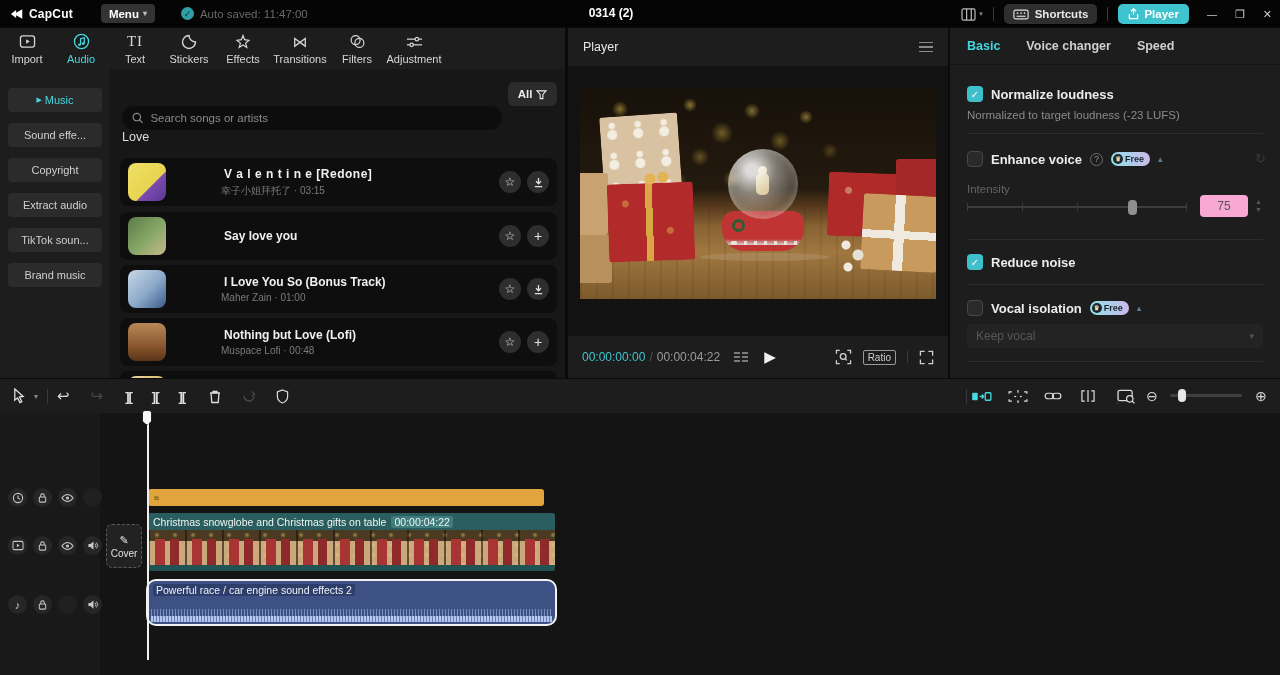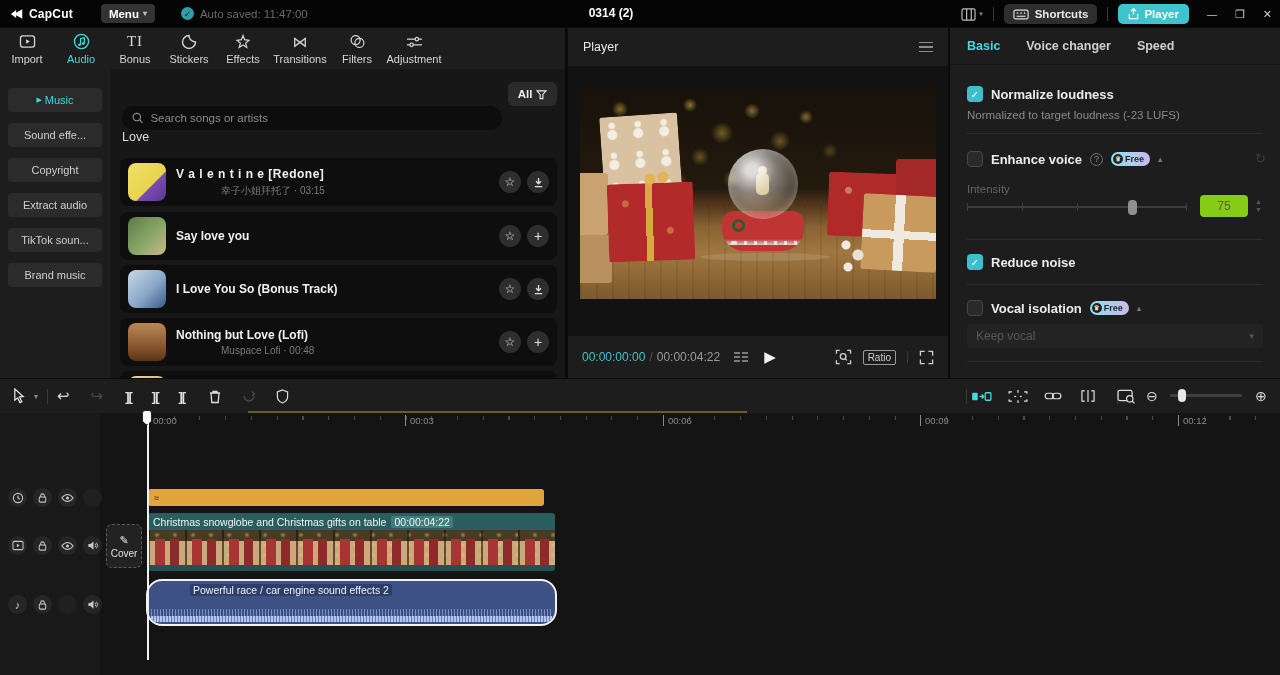--- a/index.html
+++ b/index.html
@@ -37,21 +37,21 @@
 
   .music-content { left:110px; top:69px; width:455px; height:309px; background:#171717; overflow:hidden; position:absolute; }
   .searchbar { position:absolute; left:12px; top:13px; width:380px; height:24px; background:#0d0d0d; border-radius:12px; display:flex; align-items:center; padding:0 10px; gap:7px;margin-top:24px; }
   .searchbar input { background:transparent; border:none; outline:none; color:#bbb; font-size:11.5px; width:100%; font-family:"Liberation Sans", sans-serif; }
   .searchbar input::placeholder { color:#8a8a8a; }
   .all-filter { position:absolute; left:398px; top:13px; width:49px; height:24px; background:#2b2b2b; border-radius:6px; display:flex; align-items:center; justify-content:center; gap:4px; color:#eee; font-weight:bold; font-size:11.5px; }
   .section-title { position:absolute; left:12px; top:61px; font-size:12.5px; color:#ddd; }
   .song-row { position:absolute; left:10px; width:437px; height:48px; background:#0e0e0e; border-radius:8px; display:flex; align-items:center; padding:0 8px; }
   .song-art { width:38px; height:38px; border-radius:8px; flex:none; }
   .song-meta { margin-left:10px; flex:1; min-width:0; }
-  .song-title { color:#f0f0f0; font-weight:bold; font-size:12px; white-space:nowrap; overflow:hidden; }
+  .song-title { color:#f0f0f0; font-weight:bold; font-size:12px; white-space:nowrap; overflow:hidden;margin-left:48px; }
   .song-sub { color:#7a7a7a; font-size:10px; margin-top:3px; white-space:nowrap; overflow:hidden;margin-left:45px; }
   .song-actions { display:flex; gap:6px; }
   .act-circle { width:22px; height:22px; border-radius:50%; background:#2e2e2e; color:#e0e0e0; display:flex; align-items:center; justify-content:center; font-size:12px; }
 
   
   .player-panel { left:568px; top:28px; width:380px; height:350px; background:#1d1d1d; }
   .player-head { position:absolute; left:0; top:0; width:100%; height:38px; display:flex; align-items:center; padding:0 15px; justify-content:space-between; color:#e8e8e8; font-size:12.5px; }
   .hamb { display:flex; flex-direction:column; gap:3px; }
   .hamb i { width:14px; height:1.5px; background:#8a8a8a; display:block; }
   .player-stage { position:absolute; left:0; top:38px; width:380px; height:270px; background:#121212; }
@@ -111,21 +111,21 @@
   .pdivider { position:absolute; left:17px; width:296px; height:1px; background:#2c2c2c; }
   .help-c { width:13px; height:13px; border-radius:50%; border:1px solid #6f6f6f; color:#8f8f8f; font-size:9px; display:flex; align-items:center; justify-content:center; }
   .free-badge { height:14px; border-radius:7px; background:linear-gradient(90deg,#8fe2e8,#cbb9ea); color:#1c2430; font-size:9px; font-weight:bold; display:flex; align-items:center; gap:2px; padding:0 6px 0 2px; }
   .fb-dot { width:10px; height:10px; border-radius:50%; background:#20262e; color:#e8d9a8; font-size:6.5px; display:flex; align-items:center; justify-content:center; }
   .collapse-c { color:#5f7d92; font-size:9px; }
   .reset-dim { position:absolute; right:14px; color:#3a3a3a; font-size:13px; }
   .dim-label { position:absolute; left:17px; color:#646464; font-size:11.5px; }
   .slider-track { position:absolute; left:17px; width:220px; height:2px; background:#3c3c3c; }
   .slider-tick { position:absolute; top:-3px; width:1px; height:8px; background:#3c3c3c; }
   .slider-thumb { position:absolute; top:-6.5px; width:9px; height:15px; border-radius:4px; background:#8f8f8f; }
-  .val-box { position:absolute; left:250px; width:48px; height:22px; background:#84cc16; border-radius:4px; color:#575757; font-size:12px; display:flex; align-items:center; justify-content:center; }
+  .val-box { position:absolute; left:250px; width:48px; height:22px; background:#f9a8d4; border-radius:4px; color:#575757; font-size:12px; display:flex; align-items:center; justify-content:center; }
   .stepper { position:absolute; left:302px; width:13px; height:22px; display:flex; flex-direction:column; align-items:center; justify-content:center; color:#575757; font-size:7px; line-height:1.1; }
   .dropdown { position:absolute; left:17px; width:296px; height:24px; background:#232323; border-radius:4px; display:flex; align-items:center; justify-content:space-between; padding:0 9px; color:#575757; font-size:12px; }
 
   
   .tl-toolbar { left:0; top:379px; width:1280px; height:34px; background:#1d1d1d; display:flex; align-items:center; }
   .ti { display:flex; align-items:center; justify-content:center; color:#d8d8d8; }
   .ti.dim { color:#4a4a4a; }
   .t-div { width:1px; height:15px; background:#3a3a3a; margin:0 9px; }
   .split-g { font-size:13px; letter-spacing:-1px; color:#e0e0e0; font-weight:bold; margin:0 10px; }
   .tl-zoom-track { position:relative; width:72px; height:3px; background:#3f3f3f; border-radius:2px; margin:0 6px; }
@@ -154,21 +154,21 @@
   .cv-thumbs { height:35px;
       background-image:
         repeating-linear-gradient(90deg, rgba(30,15,8,.6) 0 2px, transparent 2px 37px),
         repeating-linear-gradient(90deg, transparent 0 7px, #a83434 7px 17px, transparent 17px 22px, #8f2a2a 22px 31px, transparent 31px 37px),
         radial-gradient(circle 2px at 9px 5px, rgba(235,200,110,.55), transparent 3px),
         linear-gradient(180deg, #4a3a22 0 30%, #caa87c 30%);
       background-repeat:repeat-x, repeat-x, repeat, no-repeat;
       background-size:37px 100%, 37px 26px, 18px 10px, 100% 100%;
       background-position:0 0, 0 100%, 0 0, 0 0; }
   .cv-foot { height:6px; background:#235252; }
-  .clip-audio { position:absolute; left:146px; top:166px; width:411px; height:47px; background:#3d5184; border:2px solid #f2f2f2; border-radius:16px; overflow:hidden;padding-left:37px; }
+  .clip-audio { position:absolute; left:146px; top:166px; width:411px; height:47px; background:#3d5184; border:2px solid #f2f2f2; border-radius:10px; overflow:hidden; }
   .ca-name { display:inline-block; margin:3px 0 0 5px; padding:0 3px; color:#eef0f6; font-size:10.5px; background:rgba(18,28,58,.35); border-radius:2px; white-space:nowrap; }
   .ca-wave { position:absolute; left:3px; right:3px; bottom:2px; height:13px; background:repeating-linear-gradient(90deg, #a9bdec 0 1px, transparent 1px 3px); opacity:.55; }
   .ca-wave2 { position:absolute; left:3px; right:3px; bottom:2px; height:6px; background:repeating-linear-gradient(90deg, #b4c6f0 0 2px, rgba(180,198,240,.4) 2px 3px); }
 
   svg { display:block; }
 </style>
 </head>
 <body>
 
 <div class="app">
@@ -243,21 +243,21 @@
             <circle cx="9" cy="9" r="7.5" fill="none" stroke="#46d8e0" stroke-width="1.4"></circle>
             <path d="M8 12.5V6l4-1v6" fill="none" stroke="#46d8e0" stroke-width="1.3"></path>
             <circle cx="6.8" cy="12.4" r="1.4" fill="#46d8e0"></circle>
             <circle cx="10.8" cy="11.2" r="1.4" fill="#46d8e0"></circle>
           </svg>
         </span>
       <span>Audio</span>
     </div>
     <div class="mtab">
       <span class="mi" style="font-family:'Liberation Serif',serif;font-size:15px;letter-spacing:1px">TI</span>
-      <span>Bonus</span>
+      <span>Text</span>
     </div>
     <div class="mtab">
       <span class="mi">
           <svg width="16" height="16" viewBox="0 0 16 16">
             <path d="M14.5 8A6.5 6.5 0 118 1.5c0 3.6 2.9 6.5 6.5 6.5z" fill="none" stroke="#d6d6d6" stroke-width="1.4"></path>
           </svg>
         </span>
       <span>Stickers</span>
     </div>
     <div class="mtab">
@@ -357,20 +357,21 @@
       <div class="song-actions">
         <span class="act-circle">☆</span>
         <span class="act-circle" style="font-size:14px">+</span>
       </div>
     </div>
 
     <div class="song-row" style="top:196px">
       <div class="song-art" style="background:linear-gradient(135deg,#c8d8e8,#8aa8c8 55%,#3a5a88)"></div>
       <div class="song-meta">
         <div class="song-title">I Love You So (Bonus Track)</div>
+        <div class="song-sub">Maher Zain · 01:00</div>
       </div>
       <div class="song-actions">
         <span class="act-circle">☆</span>
         <span class="act-circle">
             <svg width="11" height="11" viewBox="0 0 12 12">
               <path d="M6 1v6M3.3 4.7L6 7.4l2.7-2.7" fill="none" stroke="#e0e0e0" stroke-width="1.4"></path>
               <line x1="2" y1="10.5" x2="10" y2="10.5" stroke="#e0e0e0" stroke-width="1.4"></line>
             </svg>
           </span>
       </div>
@@ -583,28 +584,20 @@
     <span class="ti" style="position:absolute;left:1146px;font-size:14px">⊖</span>
     <div class="tl-zoom-track" style="position:absolute;left:1164px;top:15px">
       <div class="tl-zoom-thumb"></div>
     </div>
     <span class="ti" style="position:absolute;left:1255px;font-size:14px">⊕</span>
   </div>
 
   <div class="abs tl-body">
     <div class="tl-header-col"></div>
 
-    <div class="ruler">
-      <div class="cache-line"></div>
-      <span class="rlabel" style="left:48px">00:00</span>
-      <span class="rlabel" style="left:305px">00:03</span>
-      <span class="rlabel" style="left:563px">00:06</span>
-      <span class="rlabel" style="left:820px">00:09</span>
-      <span class="rlabel" style="left:1078px">00:12</span>
-    </div>
 
     <div class="playhead-line"></div>
     <div class="playhead-cap"></div>
 
     <div class="thr" style="left:8px;top:75px">
       <span class="tico">
           <svg width="12" height="12" viewBox="0 0 12 12">
             <circle cx="6" cy="6" r="4.6" fill="none" stroke="#c8c8c8" stroke-width="1.1"></circle>
             <path d="M6 3.4V6l2 1.4" fill="none" stroke="#c8c8c8" stroke-width="1.1"></path>
           </svg>

